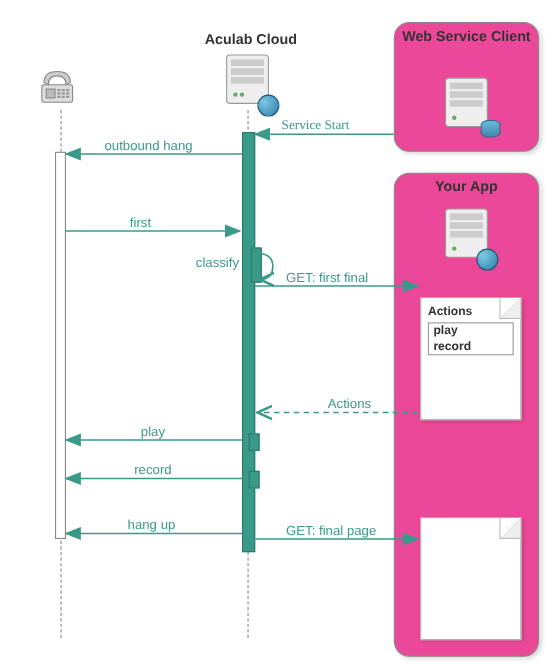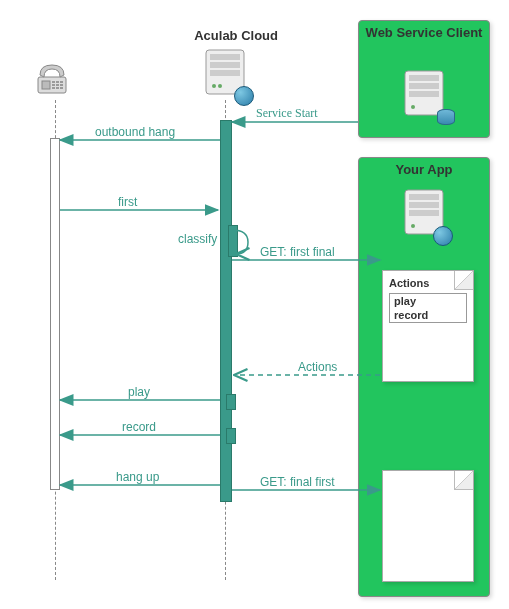--- a/index.html
+++ b/index.html
@@ -10,28 +10,28 @@
     font-size: 12px;
     color: #333;
     width: 509px;
     height: 609px;
     position: relative;
   }
   .lane-title {
     position: absolute;
     font-weight: bold;
     font-size: 13px;
-    text-align: right;
+    text-align: center;
     color: #333;
   }
   .box {
     position: absolute;
     border: 1px solid #888;
-    background: #22c55e;
-    border-radius: 4px;
+    background: #ec4899;
+    border-radius: 14px;
     box-shadow: 2px 2px 4px rgba(0,0,0,0.15);
   }
   .box-title {
     font-weight: bold;
     font-size: 13px;
     text-align: center;
     padding: 4px 0 2px 0;
     color: #333;
   }
   .lifeline {
@@ -232,13 +232,13 @@
 
 <div class="arrow-label" style="left:256px; top:106px;font-family:Liberation Serif, serif;">Service Start</div>
 <div class="arrow-label" style="left:95px; top:125px;">outbound hang</div>
 <div class="arrow-label" style="left:118px; top:195px;">first</div>
 <div class="arrow-label" style="left:178px; top:232px;">classify</div>
 <div class="arrow-label" style="left:260px; top:245px;">GET: first final</div>
 <div class="arrow-label" style="left:298px; top:360px;">Actions</div>
 <div class="arrow-label" style="left:128px; top:385px;">play</div>
 <div class="arrow-label" style="left:122px; top:420px;">record</div>
 <div class="arrow-label" style="left:116px; top:470px;">hang up</div>
-<div class="arrow-label" style="left:260px; top:475px;">GET: final first</div>
+<div class="arrow-label" style="left:260px; top:475px;">GET: final page</div>
 
 </body></html>

